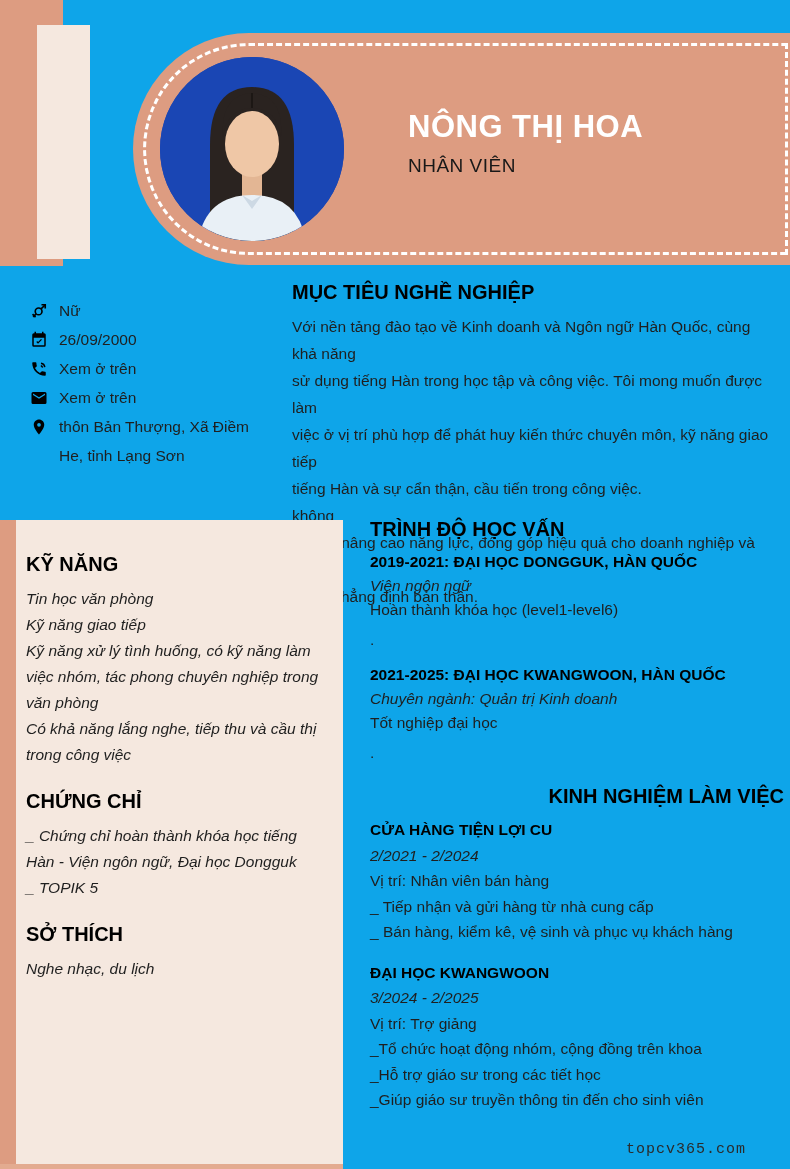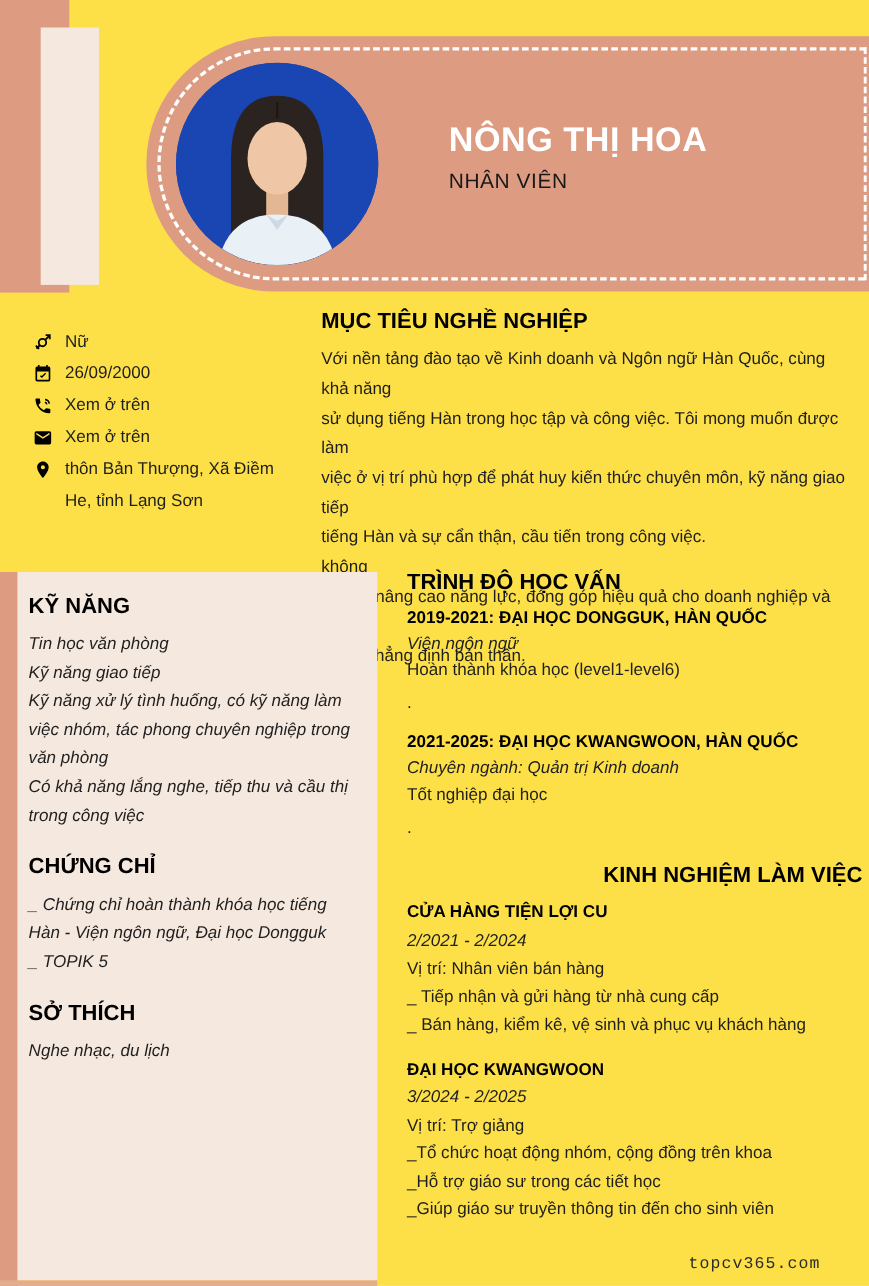--- a/index.html
+++ b/index.html
@@ -1,17 +1,17 @@
 <!DOCTYPE html>
 <html><head>
 <meta charset="utf-8">
 <style>
   html,body{margin:0;padding:0;background:#fff;}
   .page{
-    position:relative;width:790px;height:1169px;background:#fde047;overflow:hidden;
+    position:relative;width:790px;height:1169px;background:#0ea5e9;overflow:hidden;
     font-family:"Liberation Sans","DejaVu Sans",sans-serif;color:#1f1f1f;
   }
   
   .deco-salmon-bar{position:absolute;left:0;top:0;width:63px;height:266px;background:#DD9C81;}
   .deco-beige-bar{position:absolute;left:37px;top:25px;width:53px;height:234px;background:#F5E8DF;}
   
   .header-card{
     position:absolute;left:133px;top:33px;right:0;height:232px;background:#DD9C81;
     border-radius:116px 0 0 116px;
   }
@@ -40,21 +40,21 @@
   
   .objective{position:absolute;left:292px;top:281px;width:480px;}
   .sec-heading{font-size:20px;font-weight:700;color:#000;margin:0 0 9px 0;}
   .obj-body{font-size:15.5px;line-height:27px;}
   .obj-p{white-space:pre-line;margin:0;}
   .obj-just{text-align:justify;text-align-last:justify;margin:0;}
   
   .side-strip{position:absolute;left:0;top:520px;width:16px;bottom:0;background:#DD9C81;}
   .side-box{
     position:absolute;left:16px;top:520px;width:327px;bottom:5px;background:#F5E8DF;
-    padding:20px 14px 0 10px;box-sizing:border-box;
+    padding:33px 14px 0 10px;box-sizing:border-box;
   }
   .bottom-strip{position:absolute;left:0;bottom:0;width:343px;height:5px;background:#E3AB90;}
   .side-box .sec-heading{margin:0 0 10px 0;}
   .side-list{font-size:15.5px;line-height:26px;margin:0 0 22px 0;}
   .side-list div{margin:0;font-style:italic;}
   
   .right-col{position:absolute;left:370px;top:518px;width:414px;font-size:15.5px;}
   .entry{margin:0 0 13px 0;line-height:24px;}
   .entry-title{font-weight:700;font-size:15.5px;color:#000;}
   .entry-italic{font-style:italic;}

